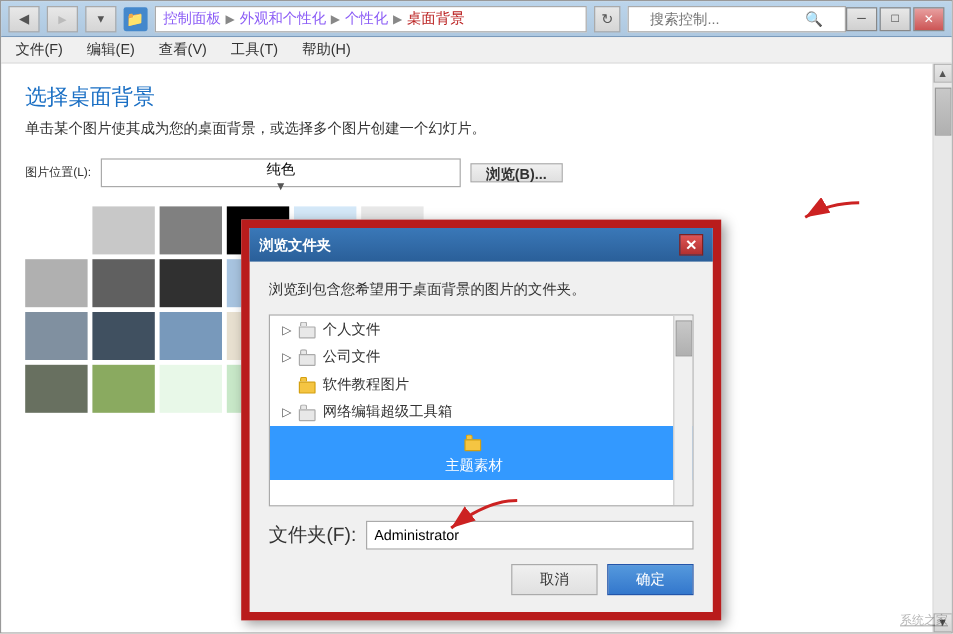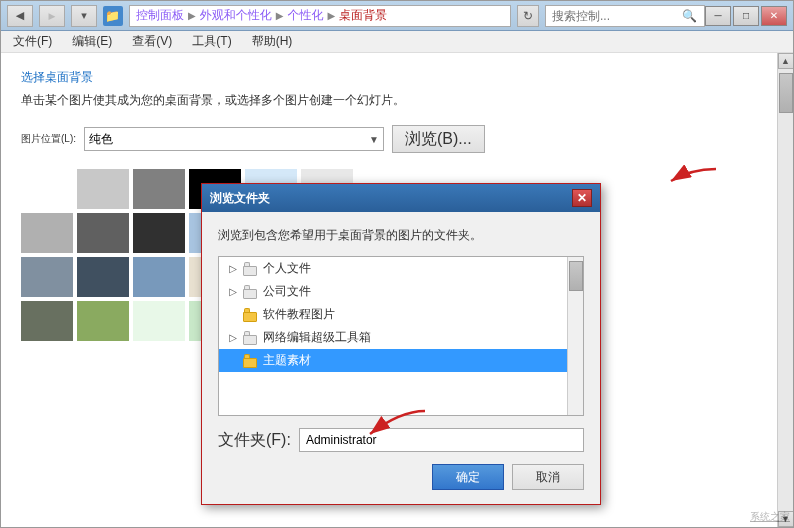--- a/index.html
+++ b/index.html
@@ -87,27 +87,28 @@
       border: 1px solid #aaa;
       background: linear-gradient(to bottom, #e8e8e8, #d5d5d5);
       display: flex;
       align-items: center;
       justify-content: center;
       cursor: pointer;
       font-size: 12px;
       color: #555;
     }
     .search-box {
-      width: 160px;
+      width: 182px;
       height: 22px;
       border: 1px solid #aaa;
       background: white;
       display: flex;
       align-items: center;
       padding: 0 6px;
+      justify-content: center;
     }
     .search-box input {
       border: none;
       outline: none;
       font-size: 12px;
       width: 130px;
       color: #999;
     }
     .search-icon-wrap {
       color: #888;
@@ -177,21 +178,21 @@
       background: linear-gradient(to bottom, #c8c8c8, #b0b0b0);
       border: 1px solid #999;
       margin: 0 auto;
       position: absolute;
       top: 4px;
       left: 1px;
     }
 
     
     .page-title {
-      font-size: 12px;
+      font-size: 18px;
       color: #1a6fc4;
       font-weight: normal;
       margin-bottom: 6px;
     }
     .page-subtitle {
       font-size: 12px;
       color: #333;
       margin-bottom: 16px;
     }
 
@@ -207,30 +208,32 @@
       width: 300px;
       height: 24px;
       border: 1px solid #aaa;
       background: white;
       font-size: 12px;
       padding: 0 4px;
       display: flex;
       align-items: center;
       justify-content: space-between;
       cursor: pointer;
+      flex-direction: column;
     }
     .select-dropdown-icon { font-size: 10px; color: #555; }
     .browse-btn {
-      height: 28px;
+      height: 16px;
       padding: 0 12px;
       background: linear-gradient(to bottom, #f0f0f0, #e0e0e0);
       border: 1px solid #aaa;
-      font-size: 16px;
-      cursor: pointer;
-      color: #333;
+      font-size: 12px;
+      cursor: pointer;
+      color: #333;
+      font-weight: bold;
     }
 
     
     .swatches-grid {
       display: grid;
       grid-template-columns: repeat(6, 52px);
       gap: 4px;
       margin-bottom: 10px;
     }
     .swatch {
@@ -249,21 +252,21 @@
       justify-content: flex-start;
       pointer-events: none;
     }
     .dialog {
       pointer-events: all;
       position: absolute;
       top: 130px;
       left: 200px;
       width: 400px;
       background: #f0f0f0;
-      border: 1px solid #b91c1c;
+      border: 7px solid #b91c1c;
       box-shadow: 3px 3px 10px rgba(0,0,0,0.4);
     }
     .dialog-titlebar {
       height: 28px;
       background: linear-gradient(to bottom, #3a78b8, #2a5f99);
       display: flex;
       align-items: center;
       justify-content: space-between;
       padding: 0 8px;
       color: white;
@@ -562,21 +565,21 @@
                 <span>软件教程图片</span>
               </div>
               <div class="tree-item" style="padding-left: 8px; padding-right: 20px;">
                 <span class="tree-expand">▷</span>
                 <span class="folder-icon empty">
                   <span class="folder-tab"></span>
                   <span class="folder-body"></span>
                 </span>
                 <span>网络编辑超级工具箱</span>
               </div>
-              <div class="tree-item selected" style="padding-left: 8px; padding-right: 20px;">
+              <div class="tree-item selected" style="padding-left: 8px; padding-right: 20px; flex-direction: column;">
                 <span class="tree-expand"></span>
                 <span class="folder-icon">
                   <span class="folder-tab"></span>
                   <span class="folder-body"></span>
                 </span>
                 <span>主题素材</span>
               </div>
               <div class="tree-scrollbar">
               <div class="tree-scrollbar-thumb"></div>
             </div>
@@ -590,22 +593,22 @@
           <svg style="position:absolute; bottom:58px; left:148px; width:80px; height:40px;" viewBox="0 0 80 40">
             <defs>
               <marker id="arrowhead2" markerWidth="8" markerHeight="6" refX="8" refY="3" orient="auto">
                 <polygon points="0 0, 8 3, 0 6" fill="#cc2222"></polygon>
               </marker>
             </defs>
             <path d="M 75,5 Q 50,5 20,28" stroke="#cc2222" stroke-width="2.5" fill="none" marker-end="url(#arrowhead2)"></path>
           </svg>
 
           <div class="dialog-buttons">
+            <button class="dialog-btn">取消</button>
             <button class="dialog-btn primary">确定</button>
-            <button class="dialog-btn">取消</button>
           </div>
         </div>
       </div>
     </div>
 
   </div>
 
 </div>
 
 <div class="watermark">系统之家</div>

